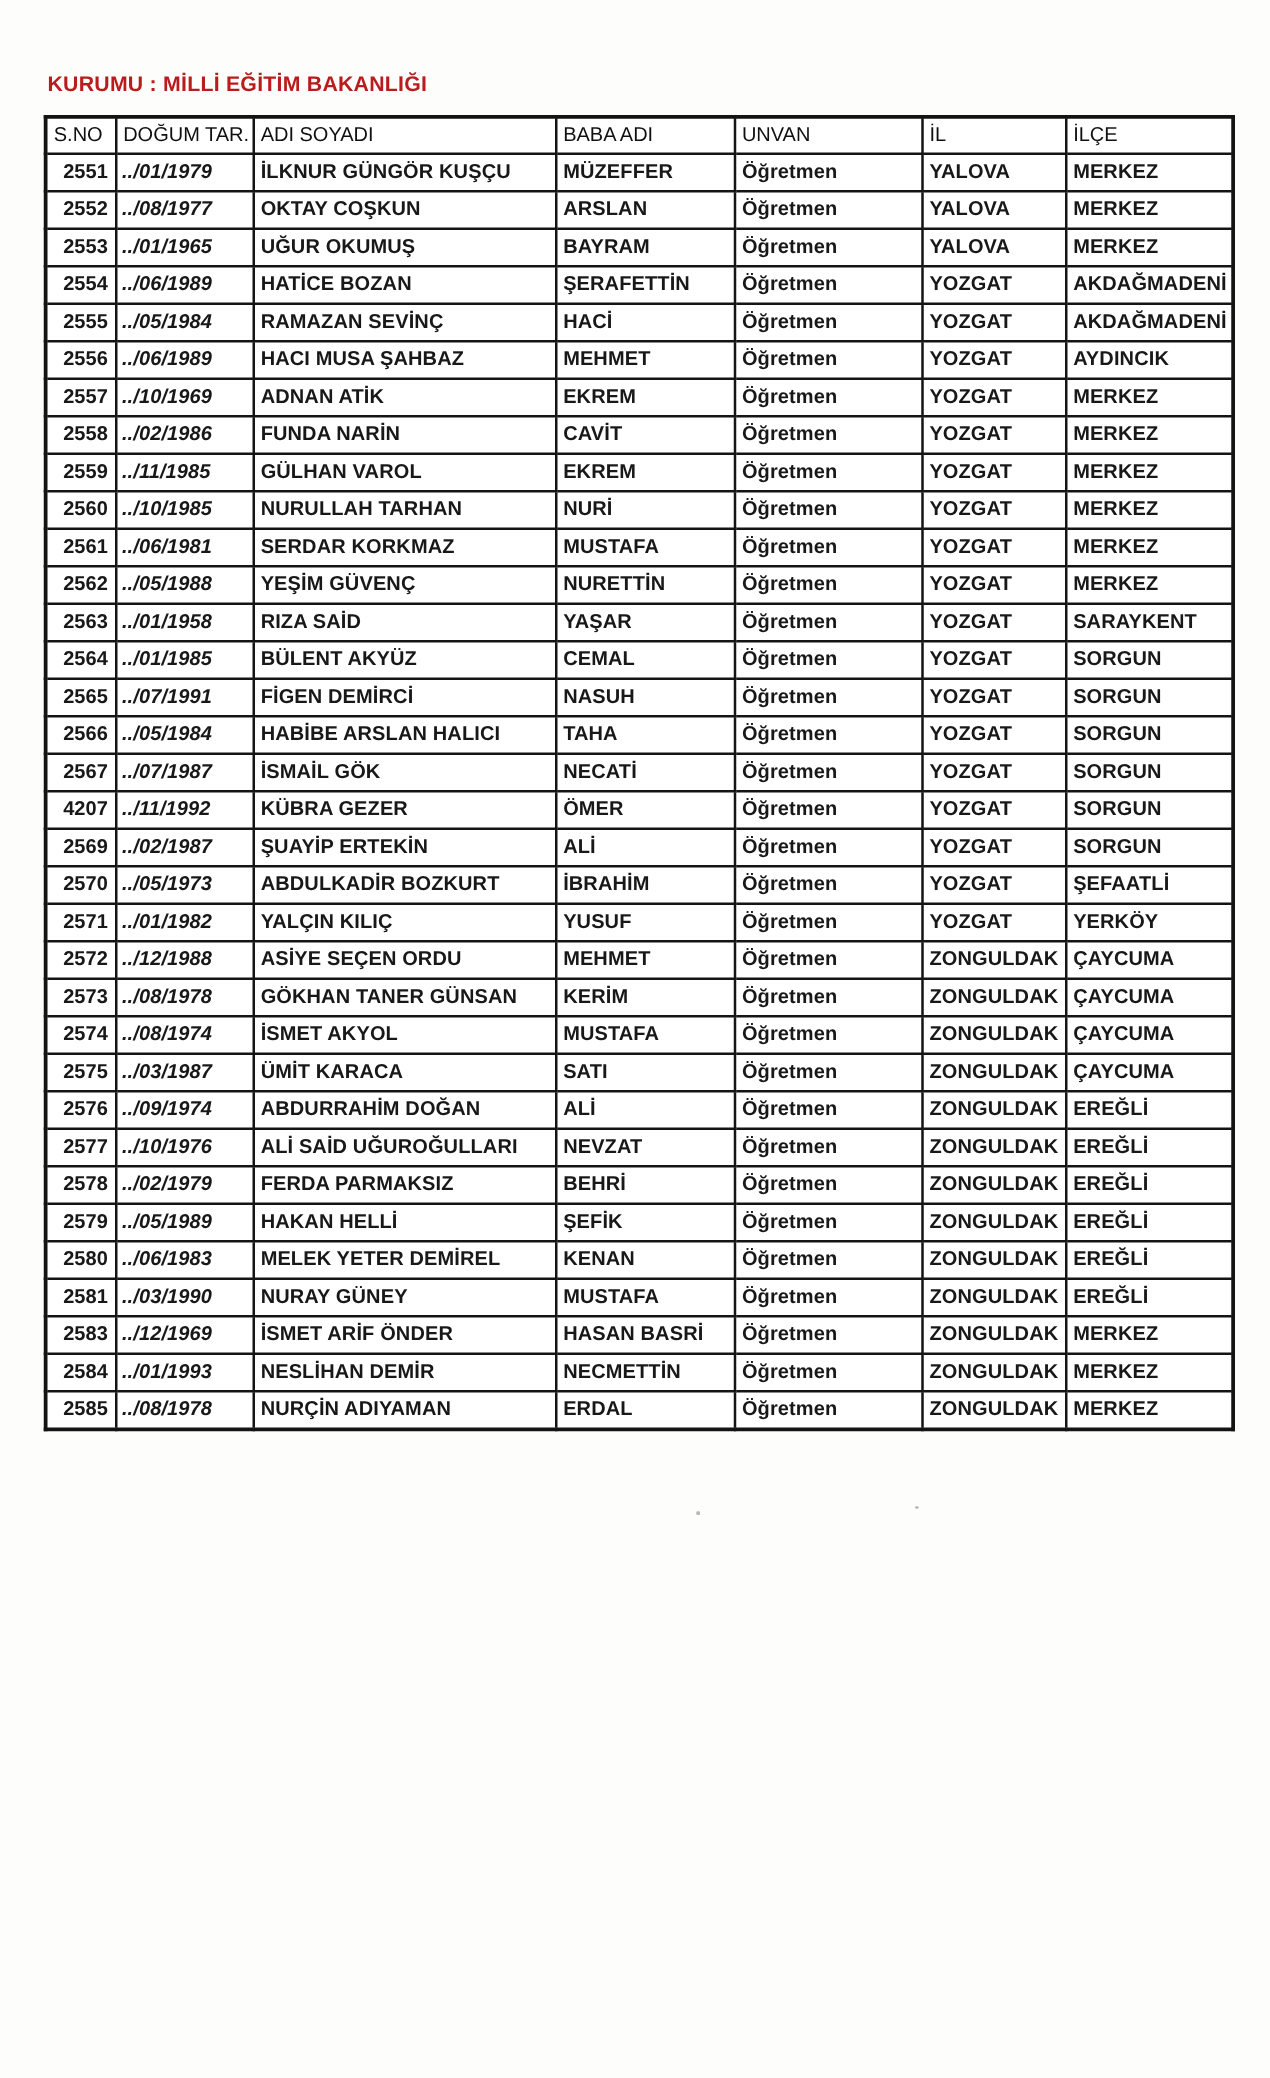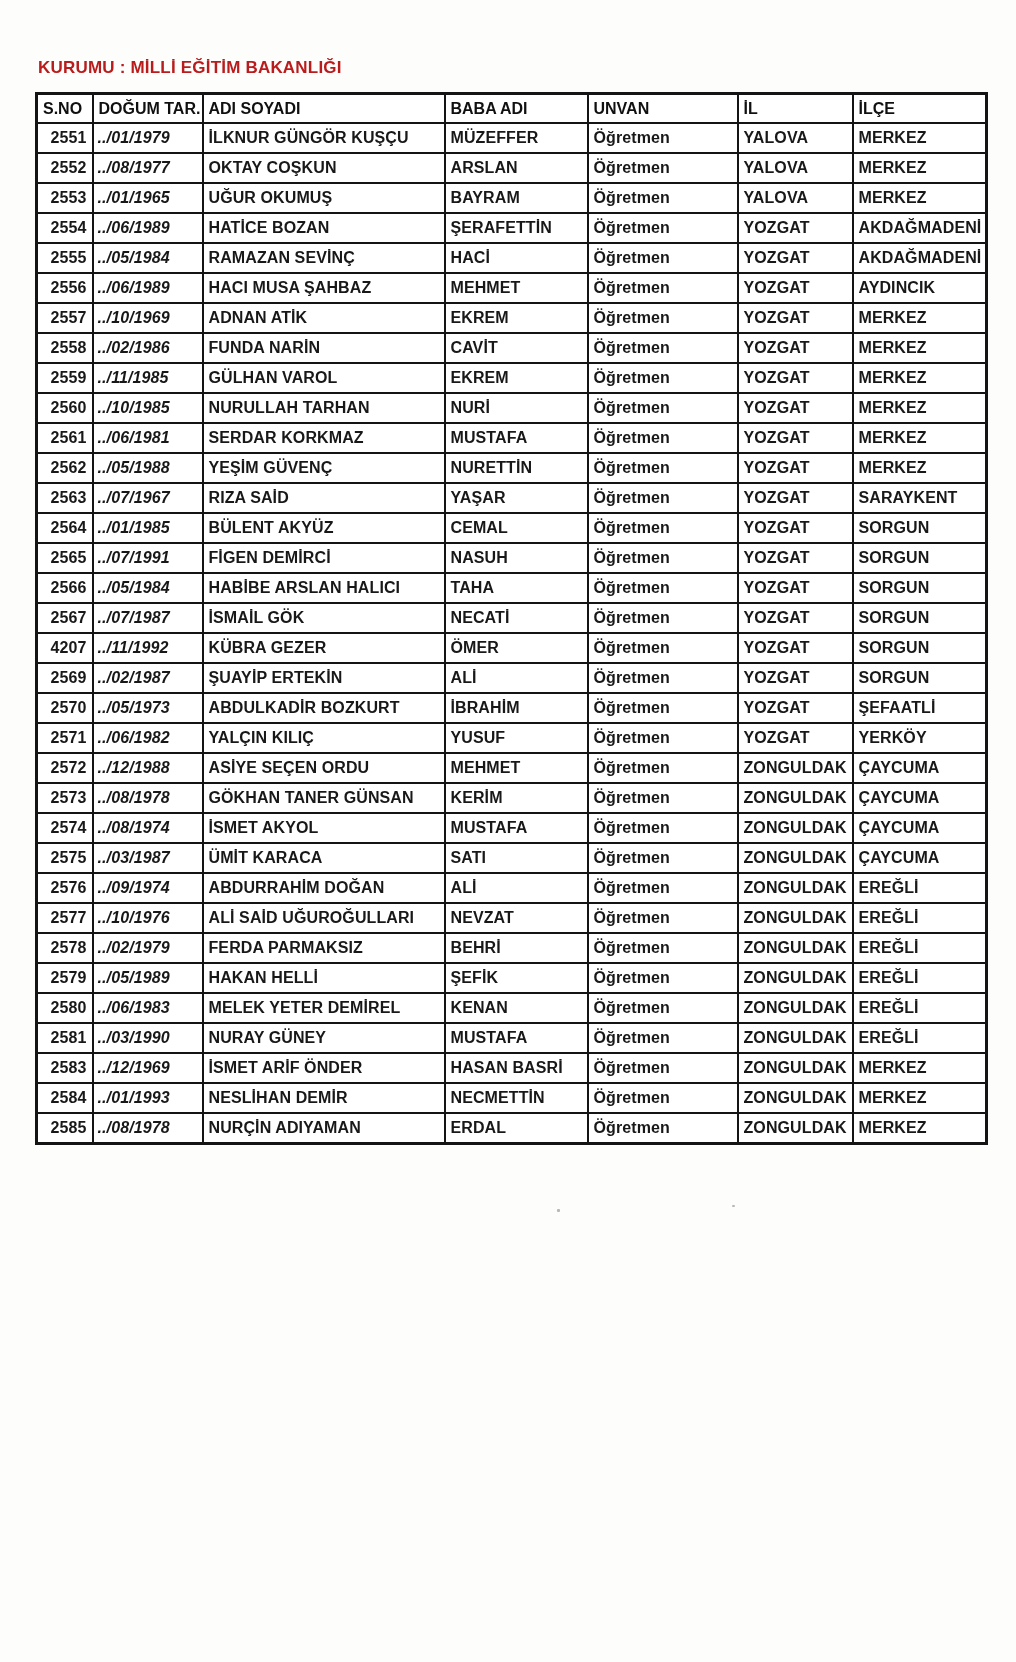--- a/index.html
+++ b/index.html
@@ -19,21 +19,21 @@
     position:absolute;left:35px;top:92px;
     border-collapse:collapse;table-layout:fixed;width:950px;
     background:#fff;
   }
   table.roster, table.roster th, table.roster td{
     border:2px solid #141414;
   }
   table.roster{border-width:3px;}
   table.roster th{
     height:27px;text-align:left;vertical-align:middle;
-    font-size:16px;font-weight:700;padding:0 4px 0 5px;
+    font-size:16px;font-weight:400;padding:0 4px 0 5px;
     color:#101010;white-space:nowrap;overflow:hidden;
   }
   table.roster td{
     height:28px;vertical-align:middle;
     font-size:16px;font-weight:600;padding:0 3px 0 5px;
     color:#181818;white-space:nowrap;overflow:hidden;
     letter-spacing:0.1px;
   }
   table.roster td.c0{text-align:right;padding-right:5px;}
   table.roster td.c1{padding-left:4px;font-style:italic;}
@@ -174,21 +174,21 @@
           <td class="c0">2562</td>
           <td class="c1">../05/1988</td>
           <td class="c2">YEŞİM GÜVENÇ</td>
           <td class="c3">NURETTİN</td>
           <td class="c4">Öğretmen</td>
           <td class="c5">YOZGAT</td>
           <td class="c6">MERKEZ</td>
         </tr>
         <tr>
           <td class="c0">2563</td>
-          <td class="c1">../07/1967</td>
+          <td class="c1">../01/1958</td>
           <td class="c2">RIZA SAİD</td>
           <td class="c3">YAŞAR</td>
           <td class="c4">Öğretmen</td>
           <td class="c5">YOZGAT</td>
           <td class="c6">SARAYKENT</td>
         </tr>
         <tr>
           <td class="c0">2564</td>
           <td class="c1">../01/1985</td>
           <td class="c2">BÜLENT AKYÜZ</td>
@@ -246,21 +246,21 @@
           <td class="c0">2570</td>
           <td class="c1">../05/1973</td>
           <td class="c2">ABDULKADİR BOZKURT</td>
           <td class="c3">İBRAHİM</td>
           <td class="c4">Öğretmen</td>
           <td class="c5">YOZGAT</td>
           <td class="c6">ŞEFAATLİ</td>
         </tr>
         <tr>
           <td class="c0">2571</td>
-          <td class="c1">../06/1982</td>
+          <td class="c1">../01/1982</td>
           <td class="c2">YALÇIN KILIÇ</td>
           <td class="c3">YUSUF</td>
           <td class="c4">Öğretmen</td>
           <td class="c5">YOZGAT</td>
           <td class="c6">YERKÖY</td>
         </tr>
         <tr>
           <td class="c0">2572</td>
           <td class="c1">../12/1988</td>
           <td class="c2">ASİYE SEÇEN ORDU</td>

